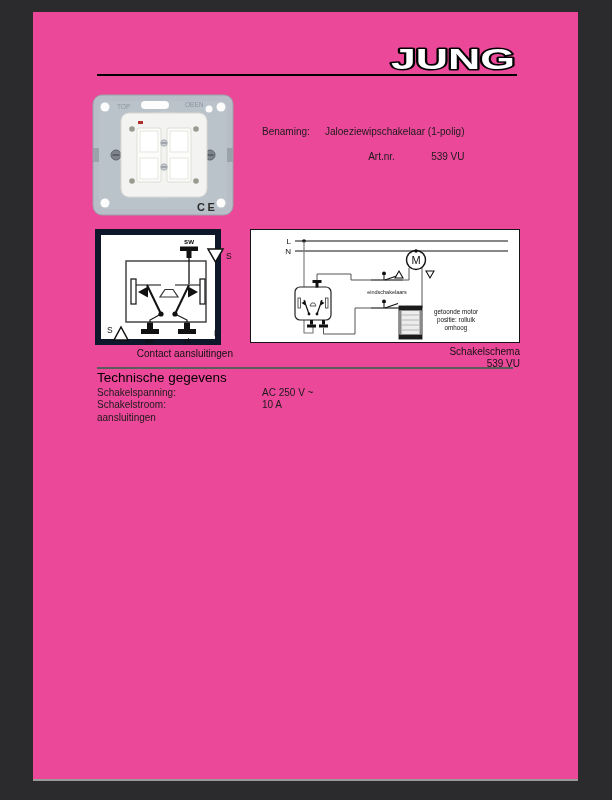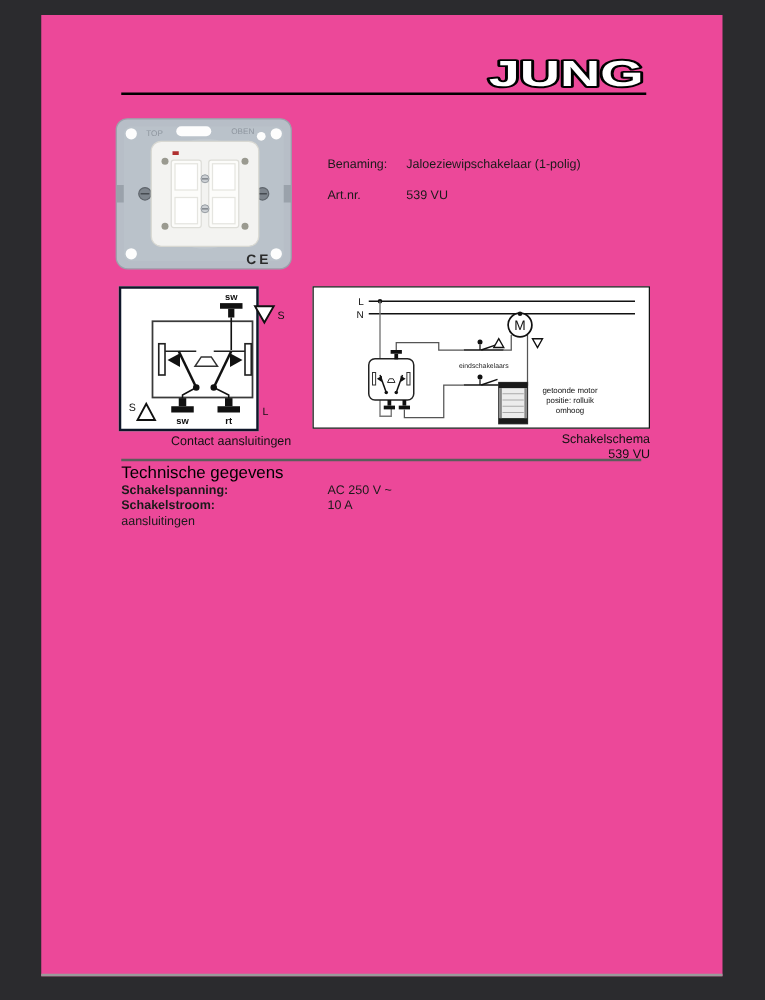--- a/index.html
+++ b/index.html
@@ -15,33 +15,33 @@
     background:#ec4899;
     border-bottom:2px solid #9a9a9a;
   }
   
   .logo-svg{position:absolute;left:352px;top:30px;width:136px;height:34px;}
   .header-rule{position:absolute;left:64px;top:62px;width:420px;height:2px;background:#000;}
   
   .photo-svg{position:absolute;left:52px;top:76px;width:156px;height:132px;}
   
   .info{position:absolute;left:229px;top:114px;font-size:10px;color:#1a1a1a;}
-  .info-row{display:flex;height:25px;align-items:flex-start;}
+  .info-row{display:flex;height:25px;align-items:flex-start;justify-content:flex-end;}
   .info-label{width:63px;}
   
-  .d1-box{position:absolute;left:62px;top:217px;width:112px;height:116px;border:2px solid #0f172a;box-sizing:border-box;background:#fff;}
+  .d1-box{position:absolute;left:62px;top:217px;width:126px;height:116px;border:6px solid #0f172a;box-sizing:border-box;background:#fff;}
   .d1-caption{position:absolute;left:62px;top:336px;width:138px;text-align:right;font-size:10px;color:#111;}
   .d2-box{position:absolute;left:217px;top:217px;width:270px;height:114px;border:1.5px solid #141414;box-sizing:border-box;background:#fff;}
   .d2-caption{position:absolute;left:217px;top:334px;width:270px;text-align:right;font-size:10px;line-height:12px;color:#111;}
   
   .tech-rule{position:absolute;left:64px;top:355px;width:416px;height:2px;background:#5c5c5c;}
   .tech-heading{position:absolute;left:64px;top:358px;font-size:13.5px;font-weight:normal;color:#000;}
   .tech-table{position:absolute;left:64px;top:375px;font-size:10px;color:#1a1a1a;}
   .tech-row{display:flex;line-height:12.4px;}
-  .tech-label{width:165px;font-weight:bold;}
+  .tech-label{width:165px;}
   svg text{font-family:"Liberation Sans", sans-serif;}
 </style>
 </head>
 <body>
 
 <div class="paper">
 
   <svg class="logo-svg" viewBox="0 0 136 34">
     <text x="6" y="27" textLength="124" lengthAdjust="spacingAndGlyphs" font-size="29" font-weight="bold" fill="#ffffff" stroke="#000000" stroke-width="3.1" stroke-linejoin="round" paint-order="stroke">JUNG</text>
   </svg>

